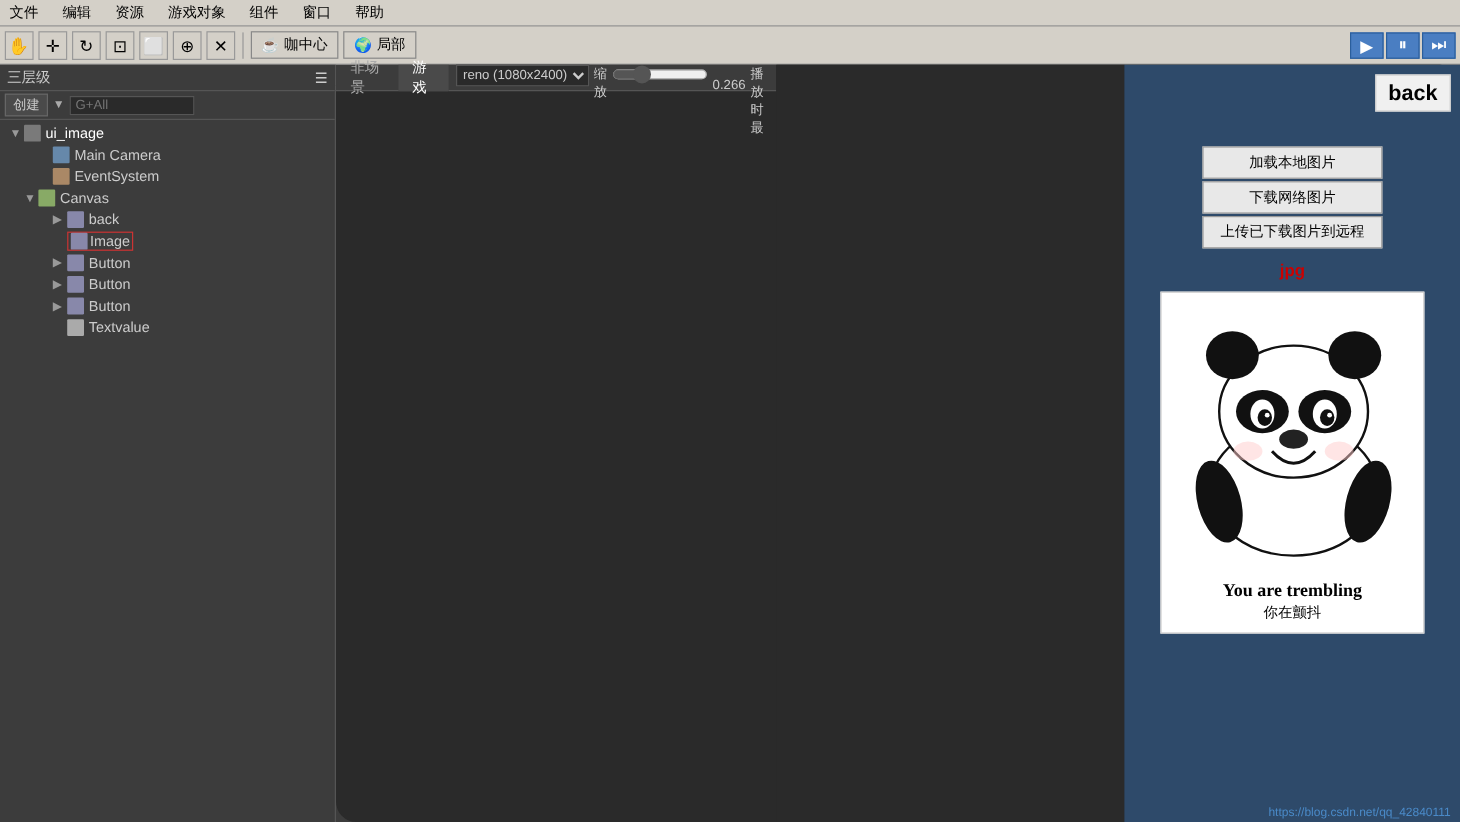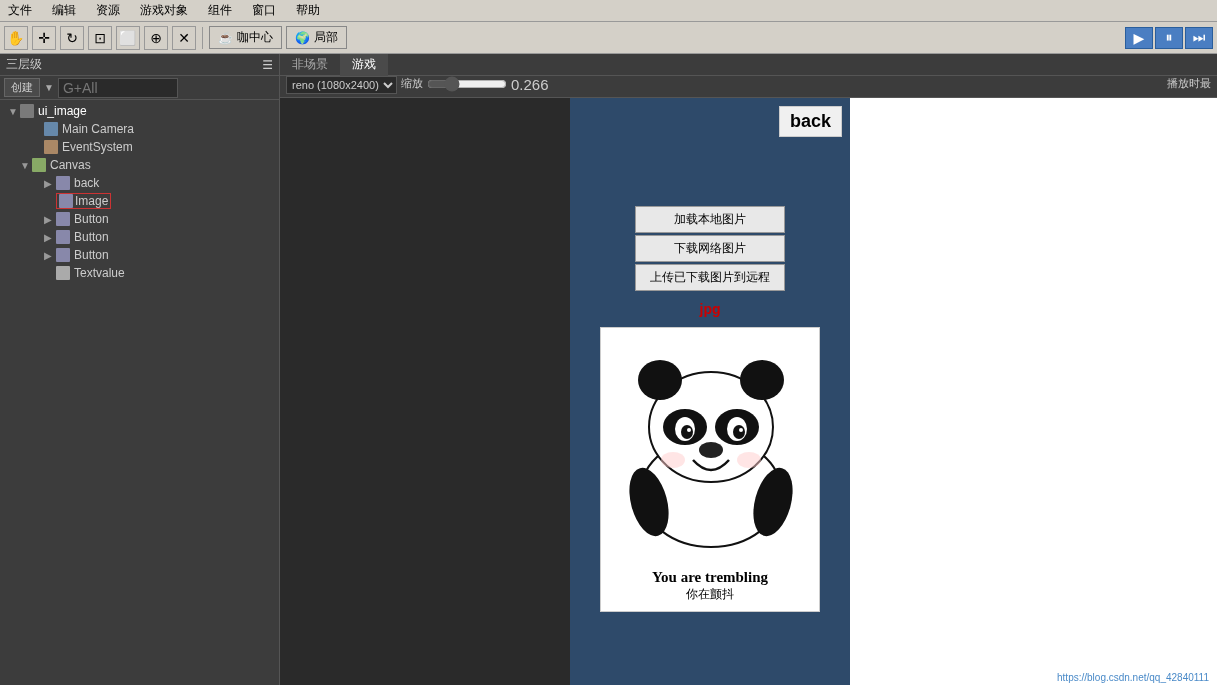--- a/index.html
+++ b/index.html
@@ -19,61 +19,61 @@
     .play-controls { margin-left: auto; display: flex; gap: 2px; }
     .play-btn { width: 28px; height: 22px; background: #4a7ec2; border: 1px solid #2a5e9c; color: #fff; display: flex; align-items: center; justify-content: center; cursor: pointer; font-size: 14px; }
 
     
     .main-layout { display: flex; height: calc(685px - 54px); }
 
     
     .hierarchy-panel { width: 280px; background: #3c3c3c; border-right: 1px solid #555; display: flex; flex-direction: column; flex-shrink: 0; }
     .hierarchy-header { background: #3c3c3c; display: flex; align-items: center; justify-content: space-between; padding: 2px 6px; border-bottom: 1px solid #555; height: 22px; font-size: 12px; color: #ccc; }
     .hierarchy-toolbar { display: flex; align-items: center; gap: 4px; padding: 2px 4px; border-bottom: 1px solid #555; height: 24px; }
-    .hierarchy-search { background: #2a2a2a; border: 1px solid #555; color: #ccc; font-size: 14px; padding: 1px 4px; width: 120px; }
+    .hierarchy-search { background: #2a2a2a; border: 1px solid #555; color: #ccc; font-size: 11px; padding: 1px 4px; width: 104px; }
     .hierarchy-create-btn { background: #4a4a4a; border: 1px solid #666; color: #ccc; font-size: 11px; padding: 1px 6px; cursor: pointer; }
     .hierarchy-tree { flex: 1; overflow-y: auto; padding: 2px 0; }
     .tree-item { display: flex; align-items: center; height: 18px; padding-left: 8px; cursor: pointer; font-size: 12px; color: #ccc; }
     .tree-item.selected { background: #2a5a8a; color: #fff; }
     .tree-arrow { width: 12px; font-size: 10px; color: #999; flex-shrink: 0; }
     .tree-label { font-size: 12px; }
     .indent-1 { padding-left: 8px; }
     .indent-2 { padding-left: 20px; }
     .indent-3 { padding-left: 32px; }
     .indent-4 { padding-left: 44px; }
 
     
-    .view-area { flex: 1; display: flex; flex-direction: column; background: #2a2a2a; border-radius: 17px; }
+    .view-area { flex: 1; display: flex; background: #2a2a2a; border-radius: 17px; }
     .view-tabbar { background: #3c3c3c; display: flex; align-items: center; height: 22px; border-bottom: 1px solid #555; }
     .view-tab { padding: 2px 12px; font-size: 12px; color: #aaa; cursor: pointer; height: 22px; display: flex; align-items: center; }
     .view-tab.active { background: #4a4a4a; color: #fff; }
     .view-toolbar { background: #3c3c3c; display: flex; align-items: flex-start; height: 22px; padding: 0 6px; gap: 4px; font-size: 11px; color: #ccc; border-bottom: 1px solid #555; }
     .view-content { flex: 1; background: #2a2a2a; position: relative; display: flex; }
     .game-dark-left { width: 290px; background: #2a2a2a; height: 100%; }
     .game-screen { width: 270px; background: #2e4a6a; position: relative; display: flex; flex-direction: column; align-items: center; }
     .back-btn { position: absolute; top: 8px; right: 8px; background: #f0f0f0; color: #000; font-size: 18px; padding: 4px 10px; border: 1px solid #ccc; cursor: pointer; font-weight: bold; }
-    .btn-group { margin-top: 108px; display: flex; flex-direction: column; gap: 2px; width: 150px; }
+    .btn-group { margin-top: 68px; display: flex; flex-direction: column; gap: 2px; width: 150px; }
     .ui-btn { background: #e8e8e8; border: 1px solid #999; color: #000; font-size: 12px; padding: 4px 6px; text-align: center; cursor: pointer; }
     .status-text { color: #cc0000; font-size: 14px; margin-top: 10px; font-weight: bold; }
     .panda-image { width: 220px; margin-top: 10px; background: #fff; border: 1px solid #ccc; padding: 4px; }
 
     
     .panda-container { width: 212px; background: #fff; }
     .panda-text-area { background: #fff; text-align: center; padding: 4px 0; }
     .panda-en { font-size: 15px; font-weight: bold; color: #000; font-family: 'Times New Roman', serif; }
     .panda-cn { font-size: 12px; color: #000; }
 
     
     .url-bar { position: absolute; bottom: 2px; right: 8px; font-size: 10px; color: #4a8ac8; }
 
     
     .res-select { background: #2a2a2a; border: 1px solid #555; color: #ccc; font-size: 11px; padding: 1px; }
     .zoom-label { font-size: 11px; }
     .zoom-slider { width: 80px; accent-color: #555; }
-    .zoom-val { font-size: 15px; }
+    .zoom-val { font-size: 11px; margin-top: 11px; }
     .expand-icon { margin-left: auto; font-size: 11px; cursor: pointer; }
 
     
     .icon-box { width: 14px; height: 14px; background: #888; border-radius: 1px; display: inline-block; }
     .icon-camera { background: #6688aa; }
     .icon-event { background: #aa8866; }
     .icon-canvas { background: #88aa66; }
     .icon-obj { background: #8888aa; }
   </style>
 </head>

